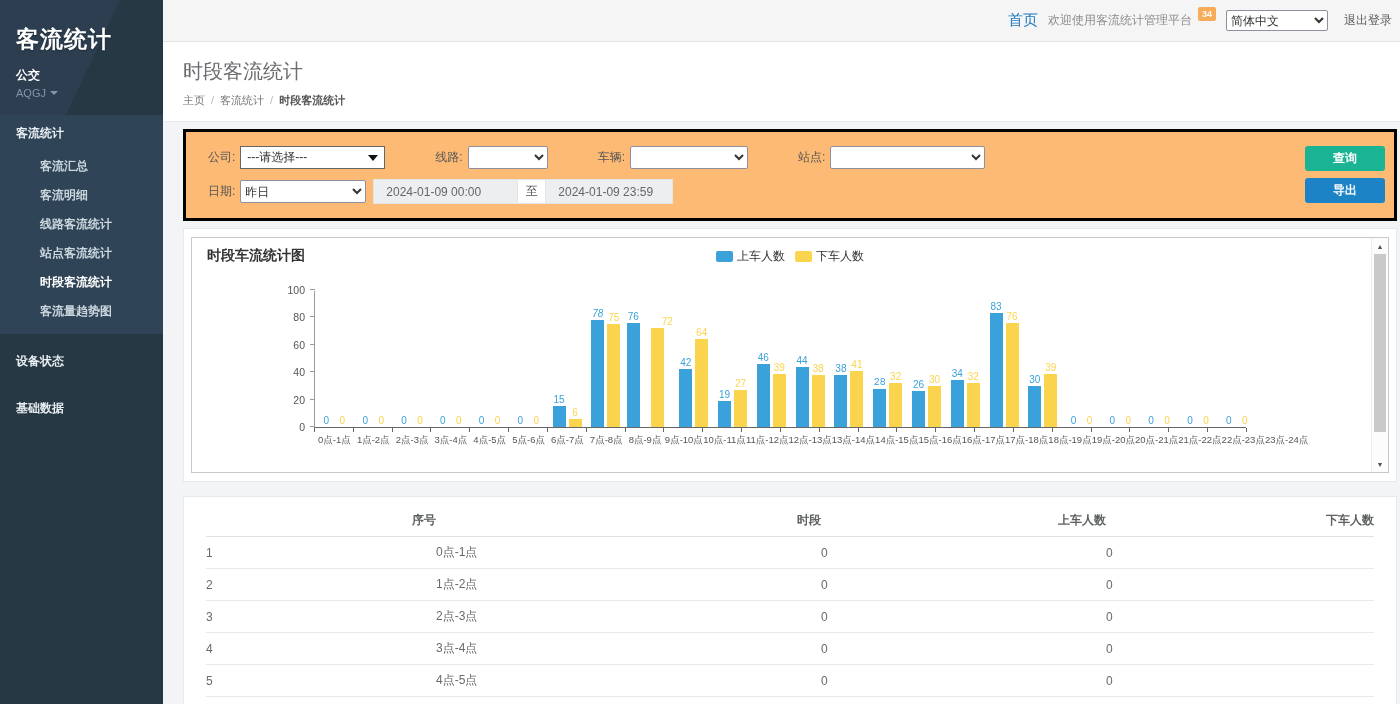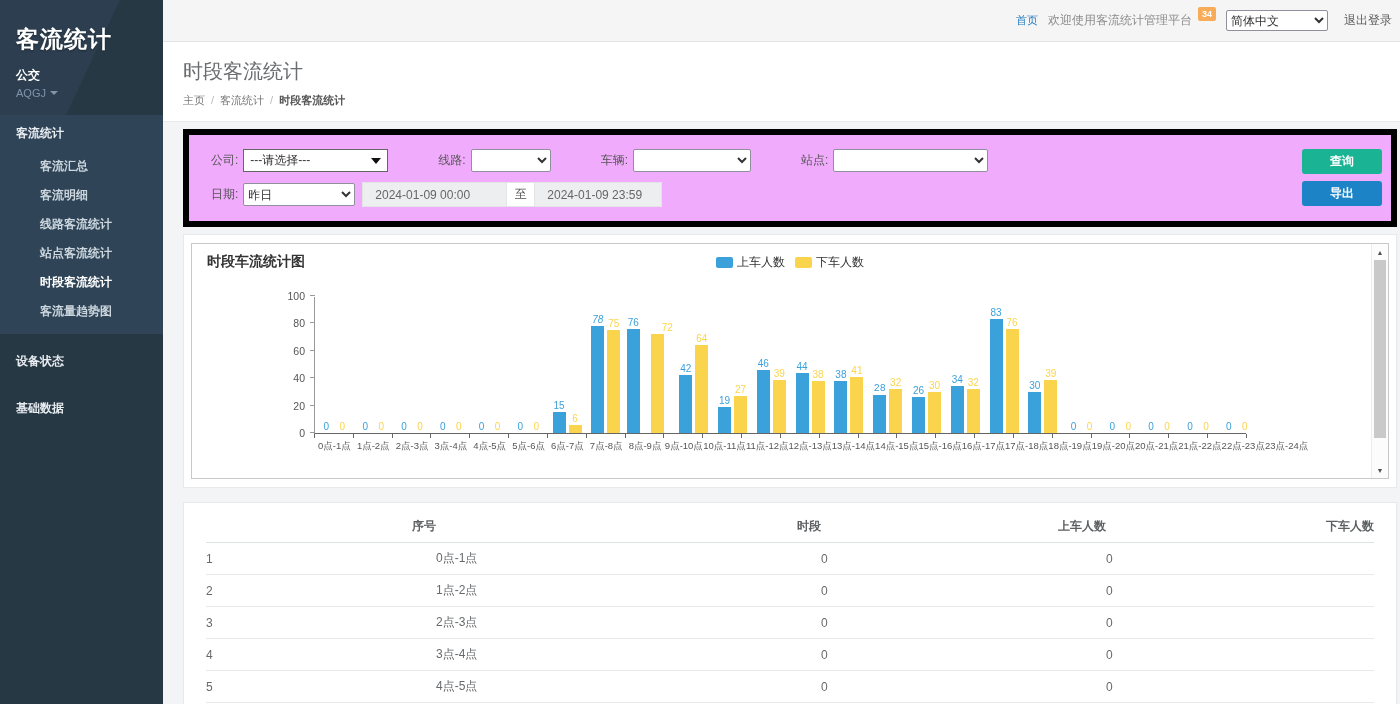--- a/index.html
+++ b/index.html
@@ -19,39 +19,39 @@
   .nav-parent.base { background:transparent; padding:11px 16px; }
   .nav-sub { padding-bottom:8px; }
   .nav-sub-item { padding:6px 16px 6px 40px; font-size:12px; font-weight:bold; color:#ccd6de; cursor:pointer; }
   .nav-sub-item.active { color:#ffffff; }
   .nav-gap { height:8px; }
 
   
   .main { margin-left:163px; }
   .topbar { height:42px; background:#f5f5f6; border-bottom:1px solid #e3e4e6;
     display:flex; align-items:center; justify-content:flex-end; padding-right:8px; gap:10px; }
-  .home-link { color:#2179bd; font-size:11px; cursor:pointer; }
+  .home-link { color:#2179bd; font-size:15px; cursor:pointer; }
   .welcome { color:#8c8c8c; font-size:12px; }
   .badge { background:#f8ac59; color:#fff; font-size:9px; font-weight:bold; border-radius:2px;
     padding:2px 4px; align-self:flex-start; margin-top:7px; margin-left:-4px; }
   .lang-select { width:102px; height:21px; font-size:12px; font-family:inherit; color:#333;
     border:1px solid #8f8f9d; border-radius:2px; background:#fff; }
   .logout { color:#5c5c5c; font-size:12px; cursor:pointer; white-space:nowrap; margin-left:6px; }
 
   .page-heading { background:#fff; padding:16px 20px 12px 20px; border-bottom:1px solid #e7eaec; height:80px; }
   .page-title { font-size:20px; font-weight:normal; color:#6a6c6f; }
   .breadcrumb { margin-top:8px; font-size:11px; color:#999; }
   .crumb { color:#777; cursor:pointer; }
   .crumb.last { color:#555; font-weight:bold; cursor:default; }
   .crumb-sep { margin:0 6px; color:#bbb; }
 
   .content { padding:7px 3px 0 20px; }
 
   
-  .filter-panel { position:relative; background:#f0abfc; border:6px solid #000000; padding:14px 22px; }
+  .filter-panel { position:relative; background:#fdba74; border:3px solid #000000; padding:14px 22px; }
   .filter-row { display:flex; align-items:center; }
   .filter-row + .filter-row { margin-top:10px; }
   .f-label { font-size:12px; color:#555; margin-right:5px; }
   .f-group { display:flex; align-items:center; margin-right:50px; }
   select.f-select { height:23px; border:1px solid #8f8f9d; border-radius:2px; background:#fff;
     font-size:12px; font-family:inherit; color:#333; }
   .company-select { width:145px; height:23px; border:1px solid #666; background:#fff;
     display:flex; align-items:center; justify-content:space-between; padding:0 6px; font-size:12px; color:#333; cursor:pointer; }
   .tri-down { width:0; height:0; border-left:5px solid transparent; border-right:5px solid transparent; border-top:6px solid #111; }
   .date-input { height:25px; background:#eceef0; border:1px solid #e2e4e6; color:#666;
@@ -168,21 +168,21 @@
           <span class="f-label">车辆:</span>
           <select class="f-select" style="width:118px"></select>
         </div>
         <div class="f-group">
           <span class="f-label">站点:</span>
           <select class="f-select" style="width:155px"></select>
         </div>
       </div>
       <div class="filter-row">
         <span class="f-label">日期:</span>
-        <select class="f-select" style="width:112px;margin-right:7px">
+        <select class="f-select" style="width:126px;margin-right:7px">
           <option>昨日</option>
         </select>
         <input class="date-input" style="width: 145px;" readonly="" value="2024-01-09 00:00">
         <span class="date-addon">至</span>
         <input class="date-input" style="width: 128px;" readonly="" value="2024-01-09 23:59">
       </div>
       <button class="btn btn-query">查询</button>
       <button class="btn btn-export">导出</button>
     </section>
 

